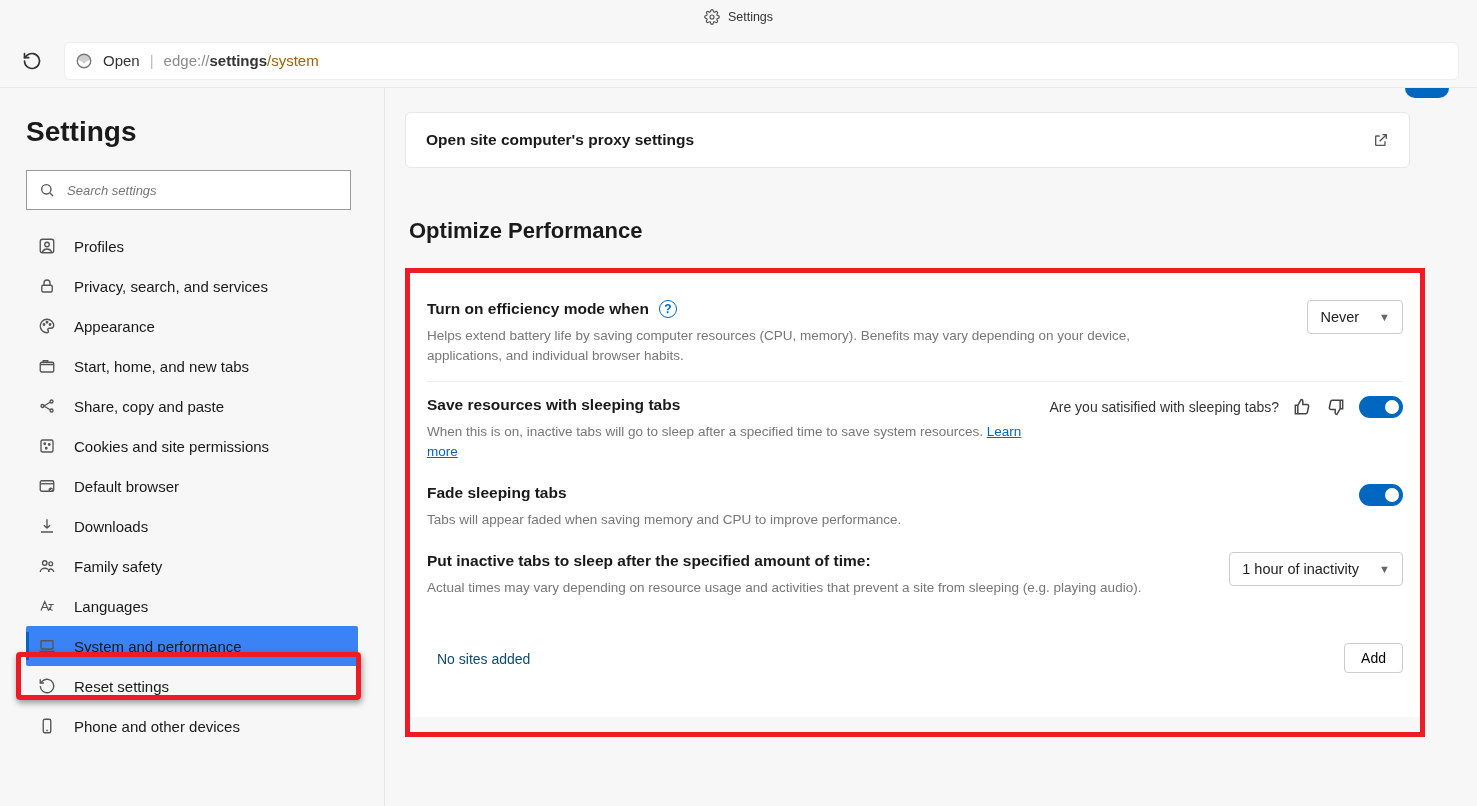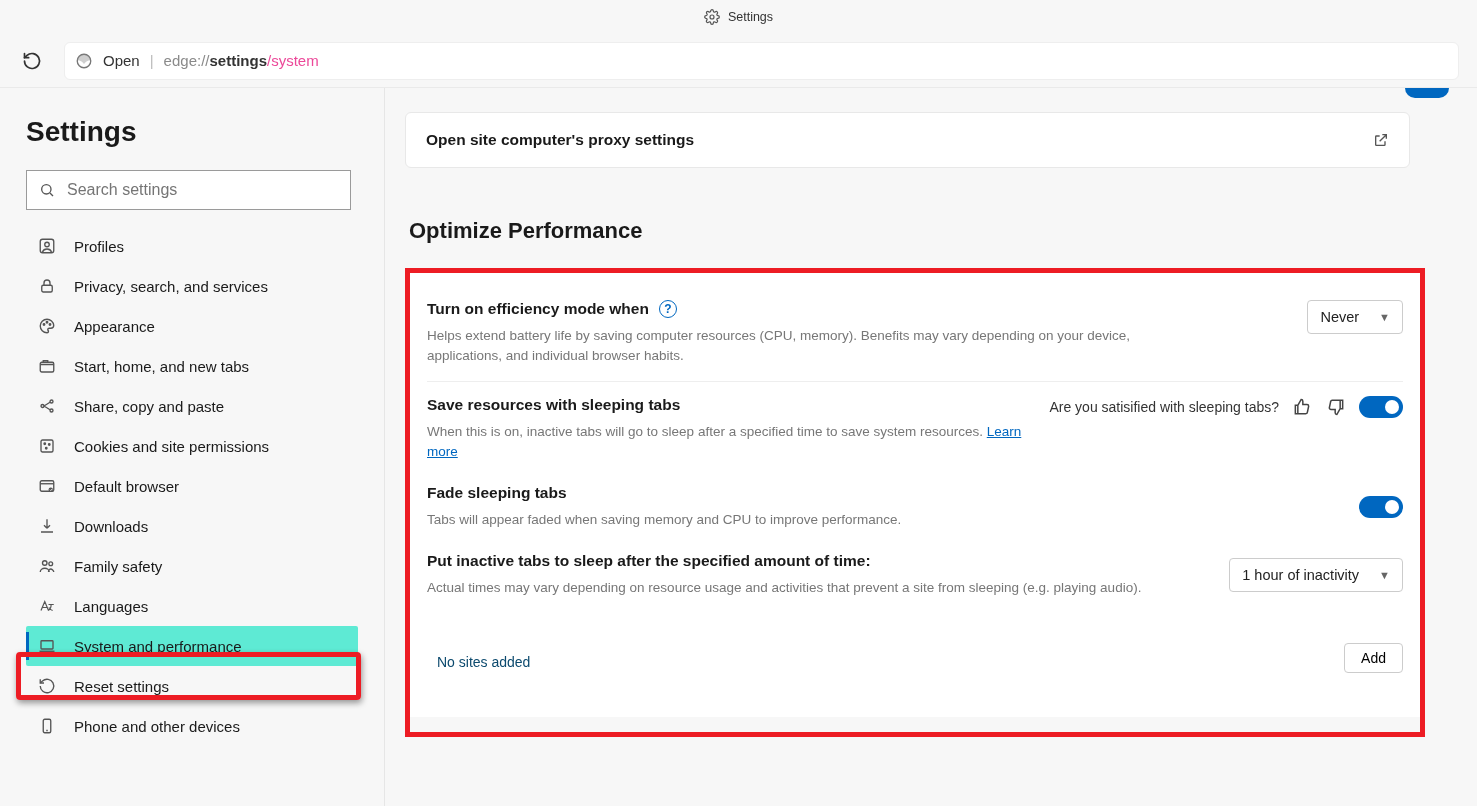--- a/index.html
+++ b/index.html
@@ -5,32 +5,32 @@
   * { box-sizing: border-box; margin: 0; padding: 0; }
   body { font-family: "Segoe UI", Arial, sans-serif; background: #f7f7f7; color: #1a1a1a; width: 1477px; height: 806px; overflow: hidden; }
   .topbar { height: 34px; display: flex; align-items: center; justify-content: center; background: #f7f7f7; position: relative; }
   .tab-group { display: flex; align-items: center; gap: 8px; font-size: 12.5px; color: #333; }
   .addressbar-row { height: 54px; display: flex; align-items: center; padding: 0 18px 0 18px; gap: 18px; border-bottom: 1px solid #eaeaea; }
   .reload { width: 28px; height: 28px; display: flex; align-items: center; justify-content: center; }
   .addressbar { flex: 1; height: 38px; background: #fff; border-radius: 6px; display: flex; align-items: center; padding: 0 10px; gap: 10px; border: 1px solid #eee; font-size: 15px; color: #333; }
   .divider { color: #bbb; }
   .url-muted { color: #8a8a8a; }
   .url-strong { font-weight: 600; color: #333; }
-  .url-suffix { color: #ec4899; }
+  .url-suffix { color: #a16207; }
 
   .main { display: flex; height: calc(806px - 88px); }
 
   .sidebar { width: 385px; border-right: 1px solid #e6e6e6; padding: 28px 26px 0 26px; background: #f7f7f7; }
   .settings-title { font-size: 28px; font-weight: 600; margin-bottom: 22px; }
   .search-box { width: 325px; height: 40px; border: 1px solid #9a9a9a; background: #fff; display: flex; align-items: center; padding: 0 12px; gap: 12px; margin-bottom: 16px; }
-  .search-box input { border: none; outline: none; font-size: 16px; flex: 1; background: transparent; }
+  .search-box input { border: none; outline: none; font-size: 13px; flex: 1; background: transparent; font-style: italic; }
   .nav-list { list-style: none; }
   .nav-item { display: flex; align-items: center; gap: 16px; height: 40px; padding: 0 10px; font-size: 15px; color: #1a1a1a; cursor: default; border-radius: 2px; }
   .nav-item .icon { width: 22px; display: flex; justify-content: center; align-items: center; color: #555; }
-  .nav-item.selected { background: #5eead4; position: relative; }
+  .nav-item.selected { background: #3b82f6; position: relative; }
   .nav-item.selected::before { content: ''; position: absolute; left: 0; top: 6px; bottom: 6px; width: 3px; background: #0067c0; }
   .nav-highlight { border: 5px solid #ed1c24; border-radius: 4px; box-shadow: 1px 3px 6px rgba(0,0,0,0.4); position: absolute; }
 
   .content { flex: 1; padding: 0 0 0 20px; overflow: hidden; position: relative; }
 
   .card { background: #fff; border-radius: 6px; padding: 18px 20px; border: 1px solid #e8e8e8; }
   .proxy-card { width: 1005px; height: 56px; display: flex; align-items: center; justify-content: space-between; margin-top: 24px; margin-bottom: 40px; }
   .proxy-title { font-weight: 600; font-size: 15.5px; }
   .launch-icon { font-size: 16px; color: #444; }
 
@@ -54,21 +54,21 @@
   .help-icon { width: 18px; height: 18px; border: 1.5px solid #0067c0; border-radius: 50%; color: #0067c0; font-size: 12px; display: flex; align-items: center; justify-content: center; font-weight: 600; }
 
   .toggle { width: 44px; height: 22px; border-radius: 14px; background: #0067c0; position: relative; flex-shrink: 0; }
   .toggle::after { content: ''; position: absolute; width: 14px; height: 14px; background: #fff; border-radius: 50%; top: 4px; right: 4px; }
 
   .feedback-group { display: flex; align-items: center; gap: 12px; }
   .feedback-text { font-size: 14px; color: #333; }
   .thumb { width: 22px; height: 22px; display: flex; align-items: center; justify-content: center; color: #444; }
 
   .subrow { padding-top: 8px; }
-  .no-border { border-top: none !important; align-items: center; }
+  .no-border { border-top: none !important; }
 
   .add-btn { border: 1px solid #ccc; background: #fff; padding: 6px 16px; border-radius: 4px; font-size: 14px; }
   .nosites { font-size: 14px; color: #0c4a6e; padding: 8px 0 0 10px; }
   svg { display: block; }
 </style>
 </head>
 <body>
 
 <div class="topbar">
   <div class="tab-group">

